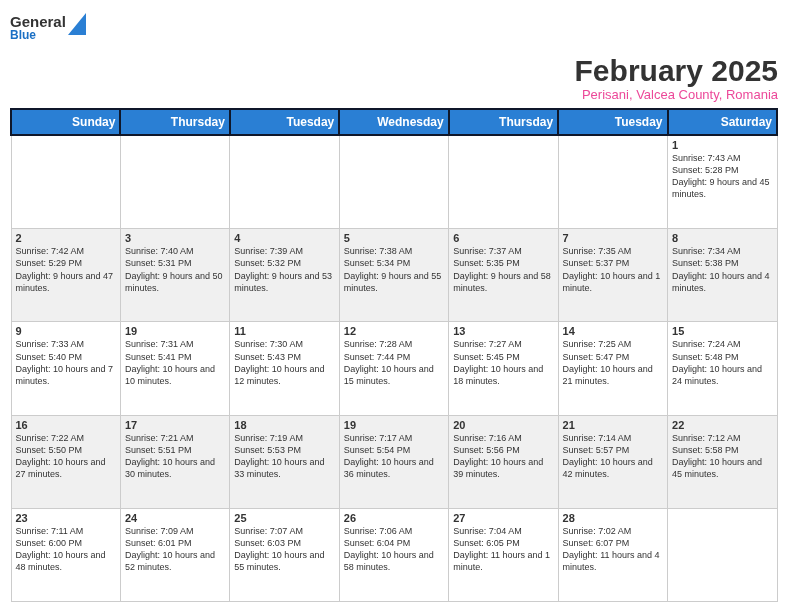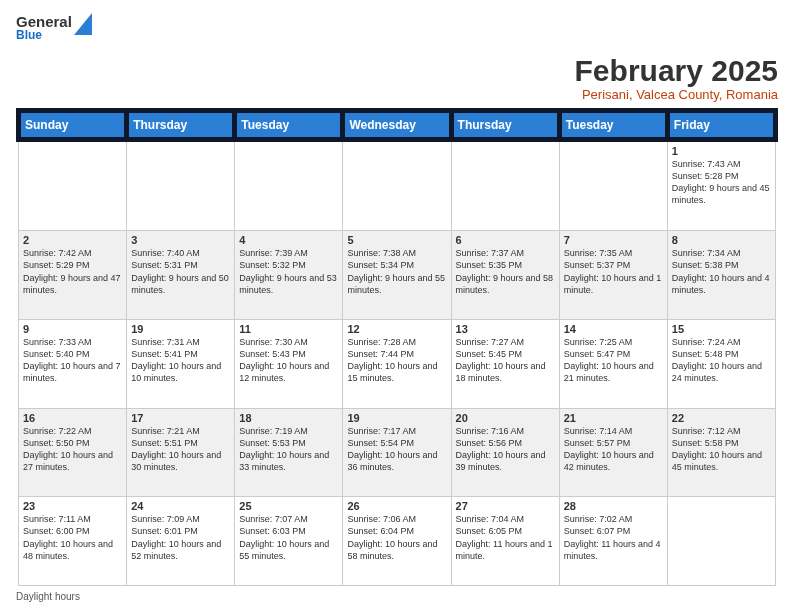--- a/index.html
+++ b/index.html
@@ -6,21 +6,21 @@
     body {
       width: 792px;
       height: 612px;
       font-family: Arial, sans-serif;
       background: #fff;
       overflow: hidden;
     }
     .page {
       width: 792px;
       height: 612px;
-      padding: 10px 14px 10px 16px;
+      padding: 10px 14px 10px 10px;
       display: flex;
       flex-direction: column;
       border-radius: 13px;
     }
     .header {
       display: flex;
       align-items: flex-start;
       justify-content: space-between;
       margin-bottom: 6px;
     }
@@ -55,37 +55,37 @@
     }
     .month-title {
       font-size: 30px;
       font-weight: bold;
       color: #333;
       line-height: 1.1;
       margin-top: 44px;
     }
     .subtitle {
       font-size: 13px;
-      color: #c2410c;
+      color: #ec4899;
     }
     .calendar {
       flex: 1;
       border: 1px solid #ccc;
       border-collapse: collapse;
       width: 100%;
       table-layout: fixed;
     }
     .calendar th {
       background-color: #2a7fd4;
       color: #fff;
       font-size: 12px;
       font-weight: bold;
       padding: 5px 4px;
-      text-align: left;
-      border: 5px solid #0f172a;
+      text-align: right;
+      border: 2px solid #0f172a;
     }
     .calendar td {
       border: 1px solid #ccc;
       vertical-align: top;
       padding: 3px 4px;
       font-size: 9.5px;
       color: #333;
       background: #fff;
     }
     .calendar tr:nth-child(even) td {
@@ -137,21 +137,21 @@
 
   <table class="calendar">
     <thead>
       <tr>
       <th>Sunday</th>
           <th>Thursday</th>
           <th>Tuesday</th>
           <th>Wednesday</th>
           <th>Thursday</th>
           <th>Tuesday</th>
-          <th>Friday</th>
+          <th>Saturday</th>
         </tr>
     </thead>
     <tbody id="calendar-body">
     <tr>
           <td class="empty-cell"></td>
           <td class="empty-cell"></td>
           <td class="empty-cell"></td>
           <td class="empty-cell"></td>
           <td class="empty-cell"></td>
           <td class="empty-cell"></td>
@@ -329,16 +329,13 @@
             <span class="day-num">28</span>
             <div class="day-info">Sunrise: 7:02 AM
 Sunset: 6:07 PM
 Daylight: 11 hours and 4 minutes.</div>
           </td>
           <td class="empty-cell"></td>
         </tr>
       </tbody>
   </table>
 
-  <div class="footer">
-    <span>Daylight hours</span>
-  </div>
 </div>
 
 </body></html>

